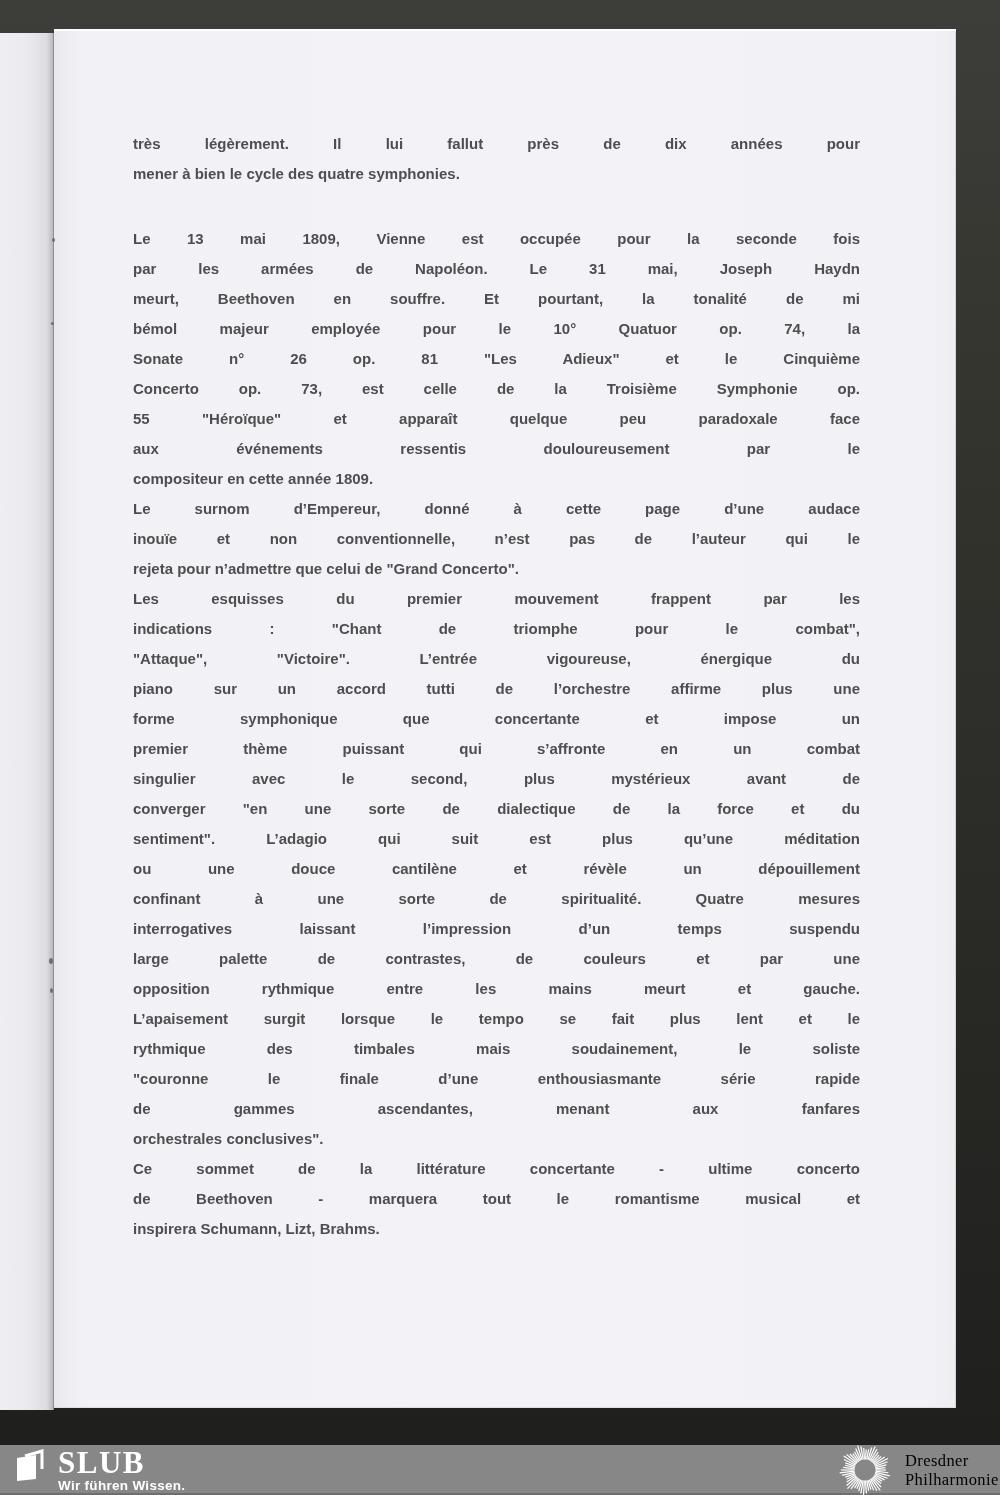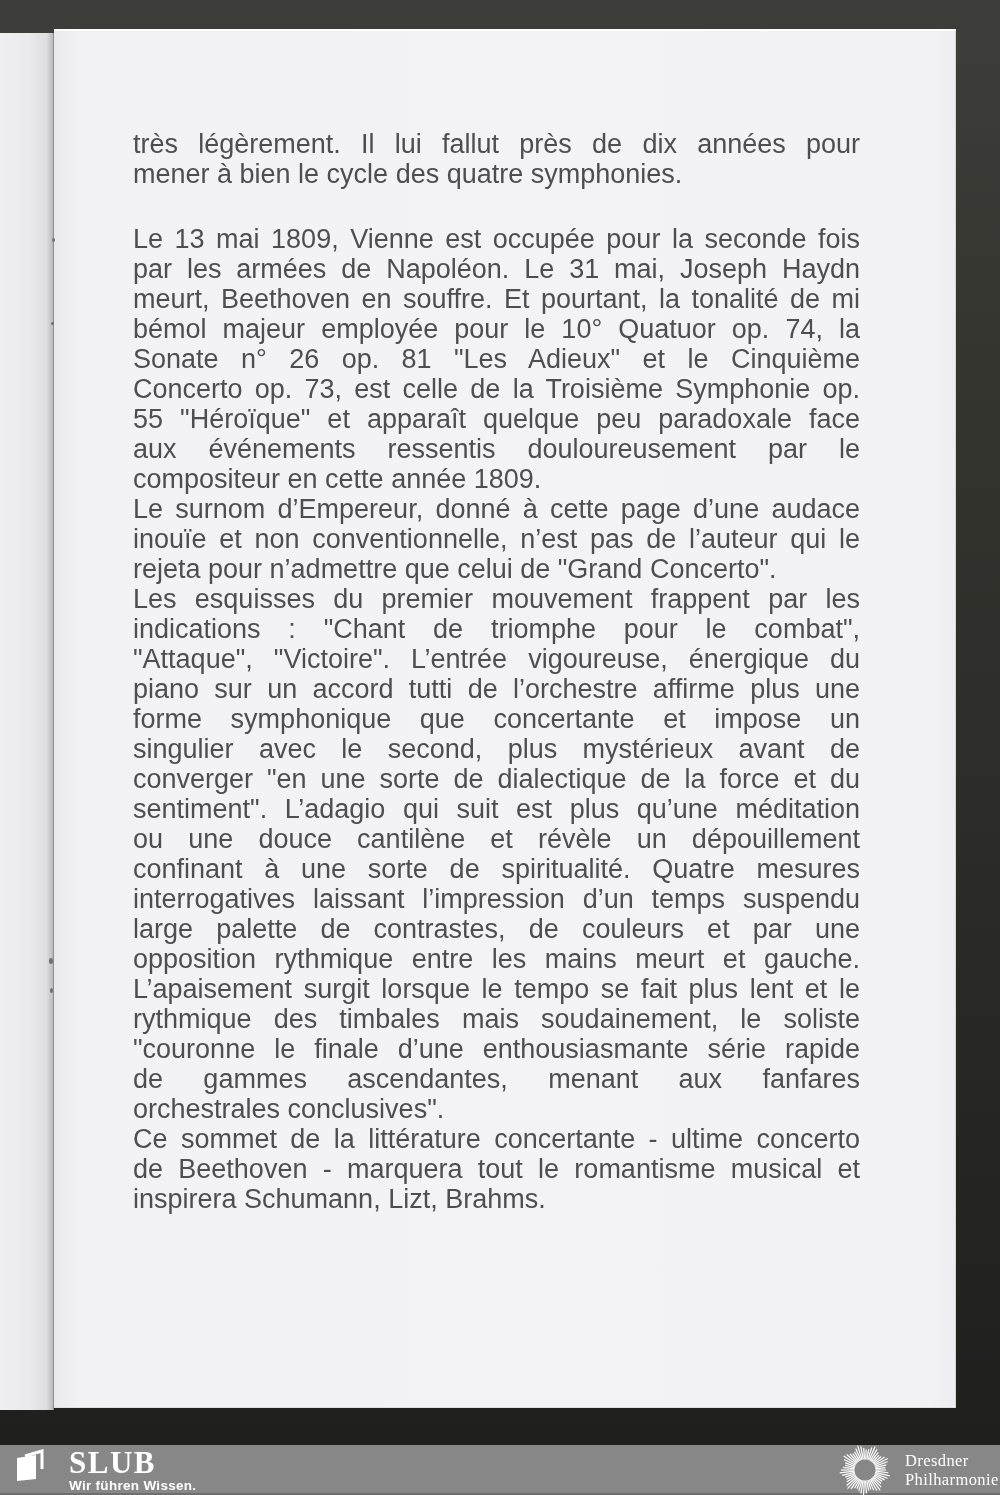--- a/index.html
+++ b/index.html
@@ -15,43 +15,43 @@
     border-right:1px solid #8f8f93;
   }
   
   .page{
     position:absolute;left:54px;top:29px;width:902px;height:1379px;
     background:linear-gradient(90deg,#e9e8ec 0%,#f2f1f5 3%,#f3f2f6 55%,#f2f1f5 97%,#eeedf0 100%);
     box-shadow:inset 0 2px 0 #fcfcfe, inset -1px 0 0 #d5d4d8, inset 0 -1px 0 #dededf;
   }
   .textblock{
     position:absolute;left:79px;top:100px;width:727px;
-    color:#4e4e50;font-size:27px;line-height:30px;overflow:hidden;
+    color:#4e4e50;font-size:15px;line-height:30px;overflow:hidden;font-weight:bold;
   }
   .para{margin:0;}
   .para.gap{margin-bottom:35px;}
   .line{height:30px;text-align:justify;text-align-last:justify;white-space:nowrap;}
   .line.pl{text-align-last:left;}
   
   .speck{position:absolute;background:#6f6f73;border-radius:50%;}
   
   .footer{
     position:absolute;left:0;bottom:0;width:1000px;height:50px;background:#878787;
     box-shadow:inset 0 -2px 0 #6e6e6e;
   }
-  .footer-left{position:absolute;left:15px;top:3px;display:flex;gap:23px;align-items:flex-start;cursor:pointer;}
+  .footer-left{position:absolute;left:15px;top:3px;display:flex;gap:12px;align-items:flex-start;cursor:pointer;}
   .slub-text{display:flex;flex-direction:column;}
   .slub-word{
     font-family:"Liberation Serif",serif;font-weight:bold;font-size:31px;line-height:29px;
     color:#ffffff;letter-spacing:1.5px;
   }
   .slub-tag{font-size:13.5px;font-weight:bold;color:#ffffff;line-height:15px;margin-top:1px;letter-spacing:0.3px;}
   .footer-right{position:absolute;left:838px;top:0;height:50px;display:flex;align-items:center;gap:13px;cursor:pointer;}
   .partner-text{
-    font-family:"Liberation Serif",serif;font-size:16.5px;line-height:19px;color:#ffffff;letter-spacing:0.4px;
+    font-family:"Liberation Serif",serif;font-size:16.5px;line-height:19px;color:#000000;letter-spacing:0.4px;
   }
   .starburst-wrap{width:54px;height:50px;overflow:hidden;display:flex;align-items:center;justify-content:center;}
 </style>
 </head>
 <body>
 
 <div class="left-strip"></div>
 
 <div class="page">
   <div class="textblock" id="textblock">
@@ -74,20 +74,21 @@
         <div class="line">Le surnom d’Empereur, donné à cette page d’une audace</div>
         <div class="line">inouïe et non conventionnelle, n’est pas de l’auteur qui le</div>
         <div class="line pl">rejeta pour n’admettre que celui de "Grand Concerto".</div>
       </div>
       <div class="para">
         <div class="line">Les esquisses du premier mouvement frappent par les</div>
         <div class="line">indications : "Chant de triomphe pour le combat",</div>
         <div class="line">"Attaque", "Victoire". L’entrée vigoureuse, énergique du</div>
         <div class="line">piano sur un accord tutti de l’orchestre affirme plus une</div>
         <div class="line">forme symphonique que concertante et impose un</div>
+        <div class="line">premier thème puissant qui s’affronte en un combat</div>
         <div class="line">singulier avec le second, plus mystérieux avant de</div>
         <div class="line">converger "en une sorte de dialectique de la force et du</div>
         <div class="line">sentiment". L’adagio qui suit est plus qu’une méditation</div>
         <div class="line">ou une douce cantilène et révèle un dépouillement</div>
         <div class="line">confinant à une sorte de spiritualité. Quatre mesures</div>
         <div class="line">interrogatives laissant l’impression d’un temps suspendu</div>
         <div class="line">large palette de contrastes, de couleurs et par une</div>
         <div class="line">opposition rythmique entre les mains meurt et gauche.</div>
         <div class="line">L’apaisement surgit lorsque le tempo se fait plus lent et le</div>
         <div class="line">rythmique des timbales mais soudainement, le soliste</div>

